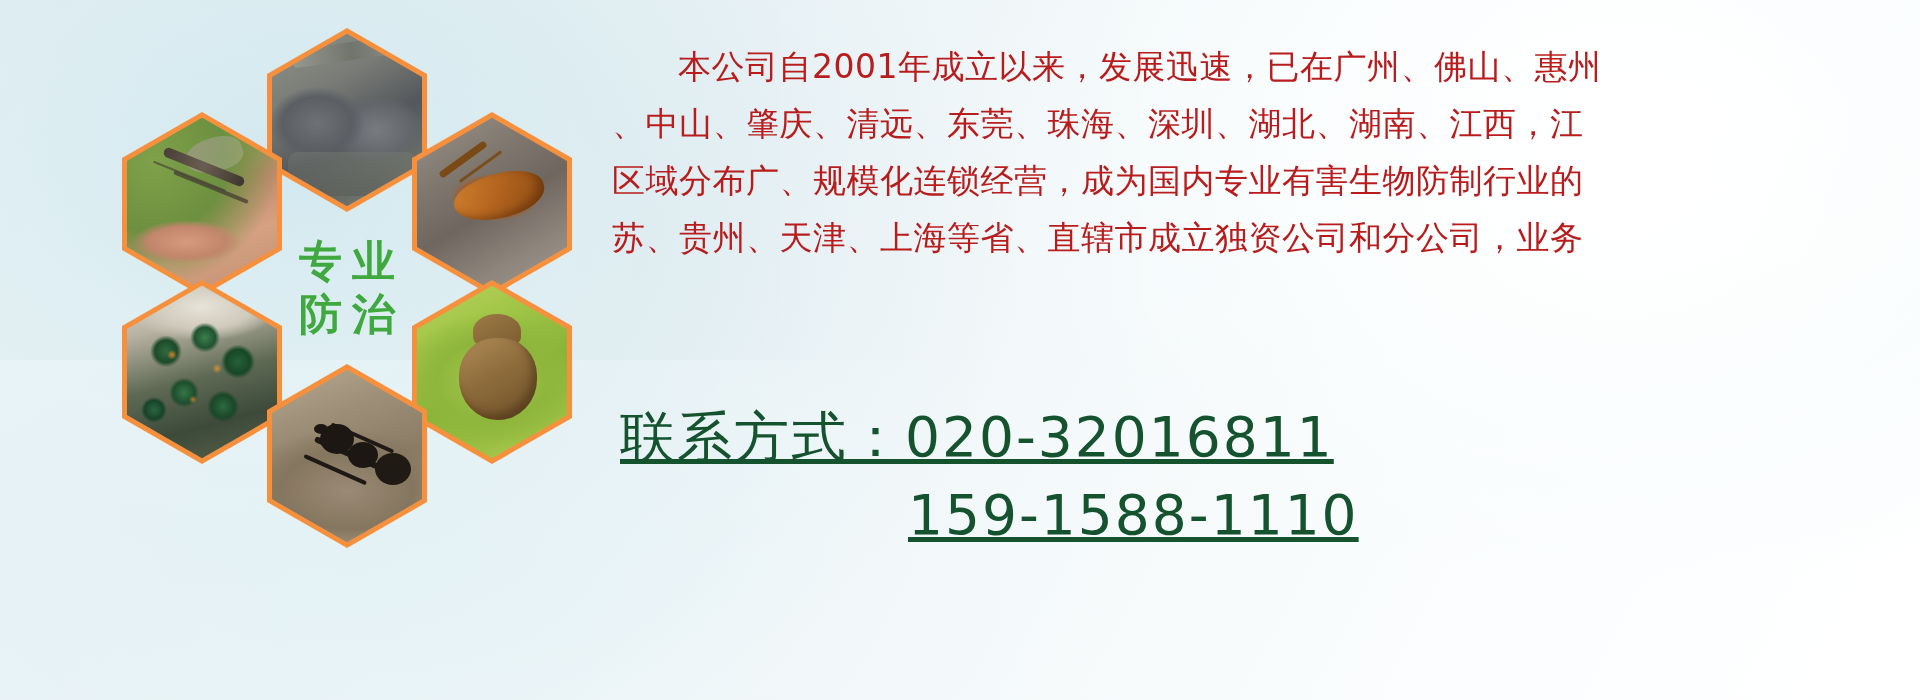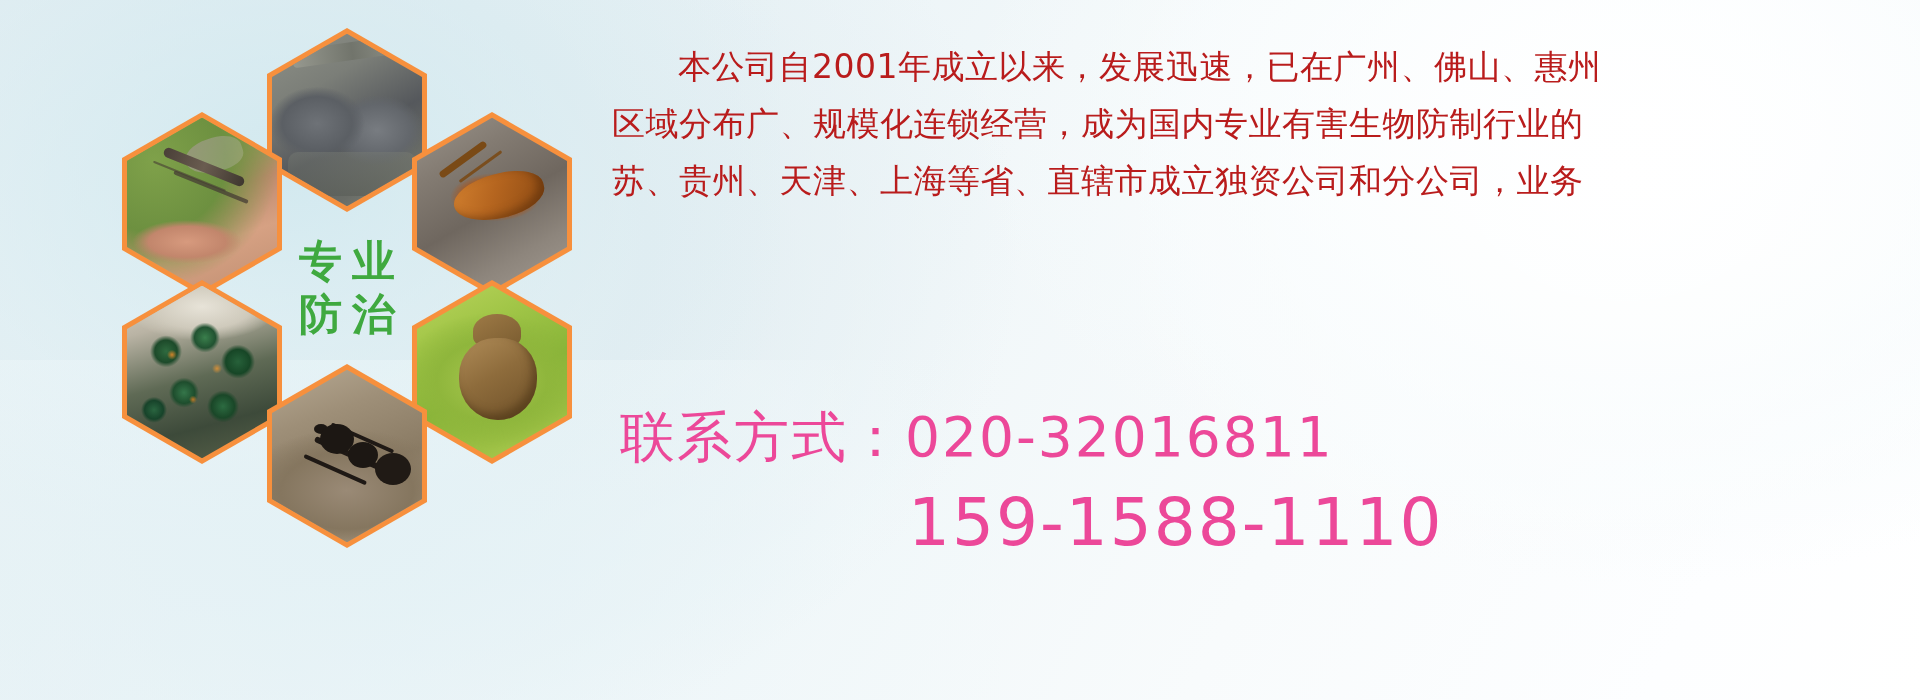--- a/index.html
+++ b/index.html
@@ -174,27 +174,27 @@
 
   .paragraph {
     position:absolute; left:0; top:38px; width:1300px;
     color:#b91c1c;
     font-size:33px; line-height:57px; font-weight:500;
     letter-spacing:.5px;
   }
   .paragraph .line { white-space:pre; }
   .paragraph .line.indent { text-indent:66px; }
 
-  .contact { position:absolute; left:8px; top:398px; width:1290px; color:#ec4899; }
+  .contact { position:absolute; left:8px; top:398px; width:1290px; color:#14532d;text-decoration:underline; }
   .contact .row1 {
     font-size:55px; line-height:78px; font-weight:500; letter-spacing:2px; white-space:pre;
   }
   .contact .row2 {
-    font-size:66px; line-height:78px; font-weight:500; letter-spacing:2px;
-    white-space:pre; text-indent:288px;margin-top:8px;
+    font-size:55px; line-height:78px; font-weight:500; letter-spacing:2px;
+    white-space:pre; text-indent:288px;
   }
 </style>
 </head>
 <body>
 
 <div class="wash wash-a"></div>
 <div class="wash wash-b"></div>
 <div class="wash wash-c"></div>
 
 <div class="hex-cluster">
@@ -239,20 +239,21 @@
     <div class="ln">专业</div>
     <div class="ln">防治</div>
   </div>
 
 </div>
 
 <div class="content">
 
   <div class="paragraph">
     <div class="line indent">本公司自2001年成立以来，发展迅速，已在广州、佛山、惠州</div>
+    <div class="line">、中山、肇庆、清远、东莞、珠海、深圳、湖北、湖南、江西，江</div>
     <div class="line">区域分布广、规模化连锁经营，成为国内专业有害生物防制行业的</div>
     <div class="line">苏、贵州、天津、上海等省、直辖市成立独资公司和分公司，业务</div>
   </div>
 
   <div class="contact">
     <div class="row1">联系方式：020-32016811</div>
     <div class="row2">159-1588-1110</div>
   </div>
 
 </div>

